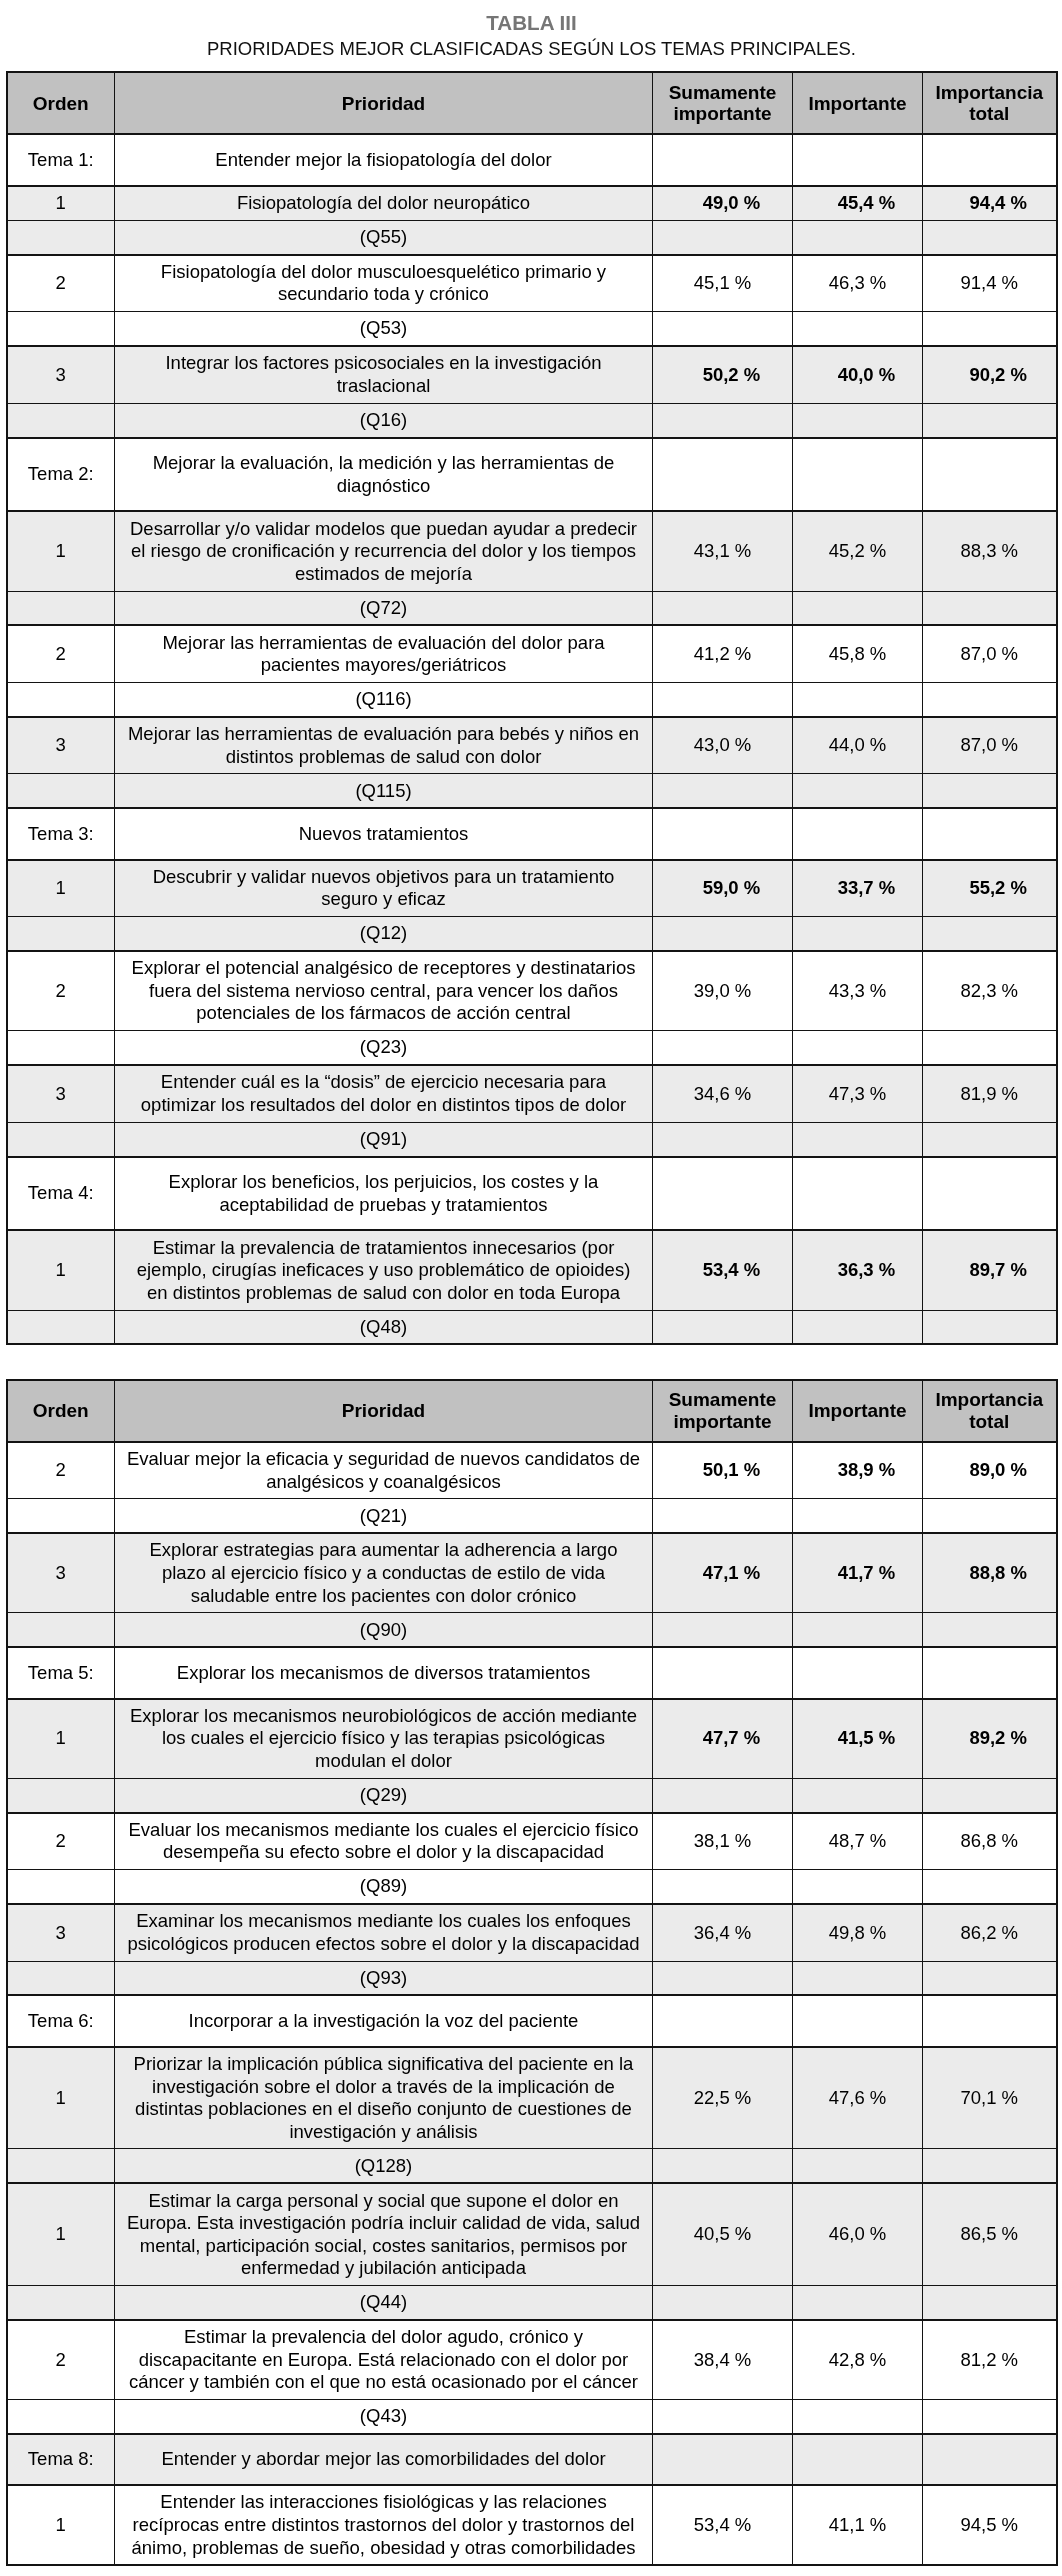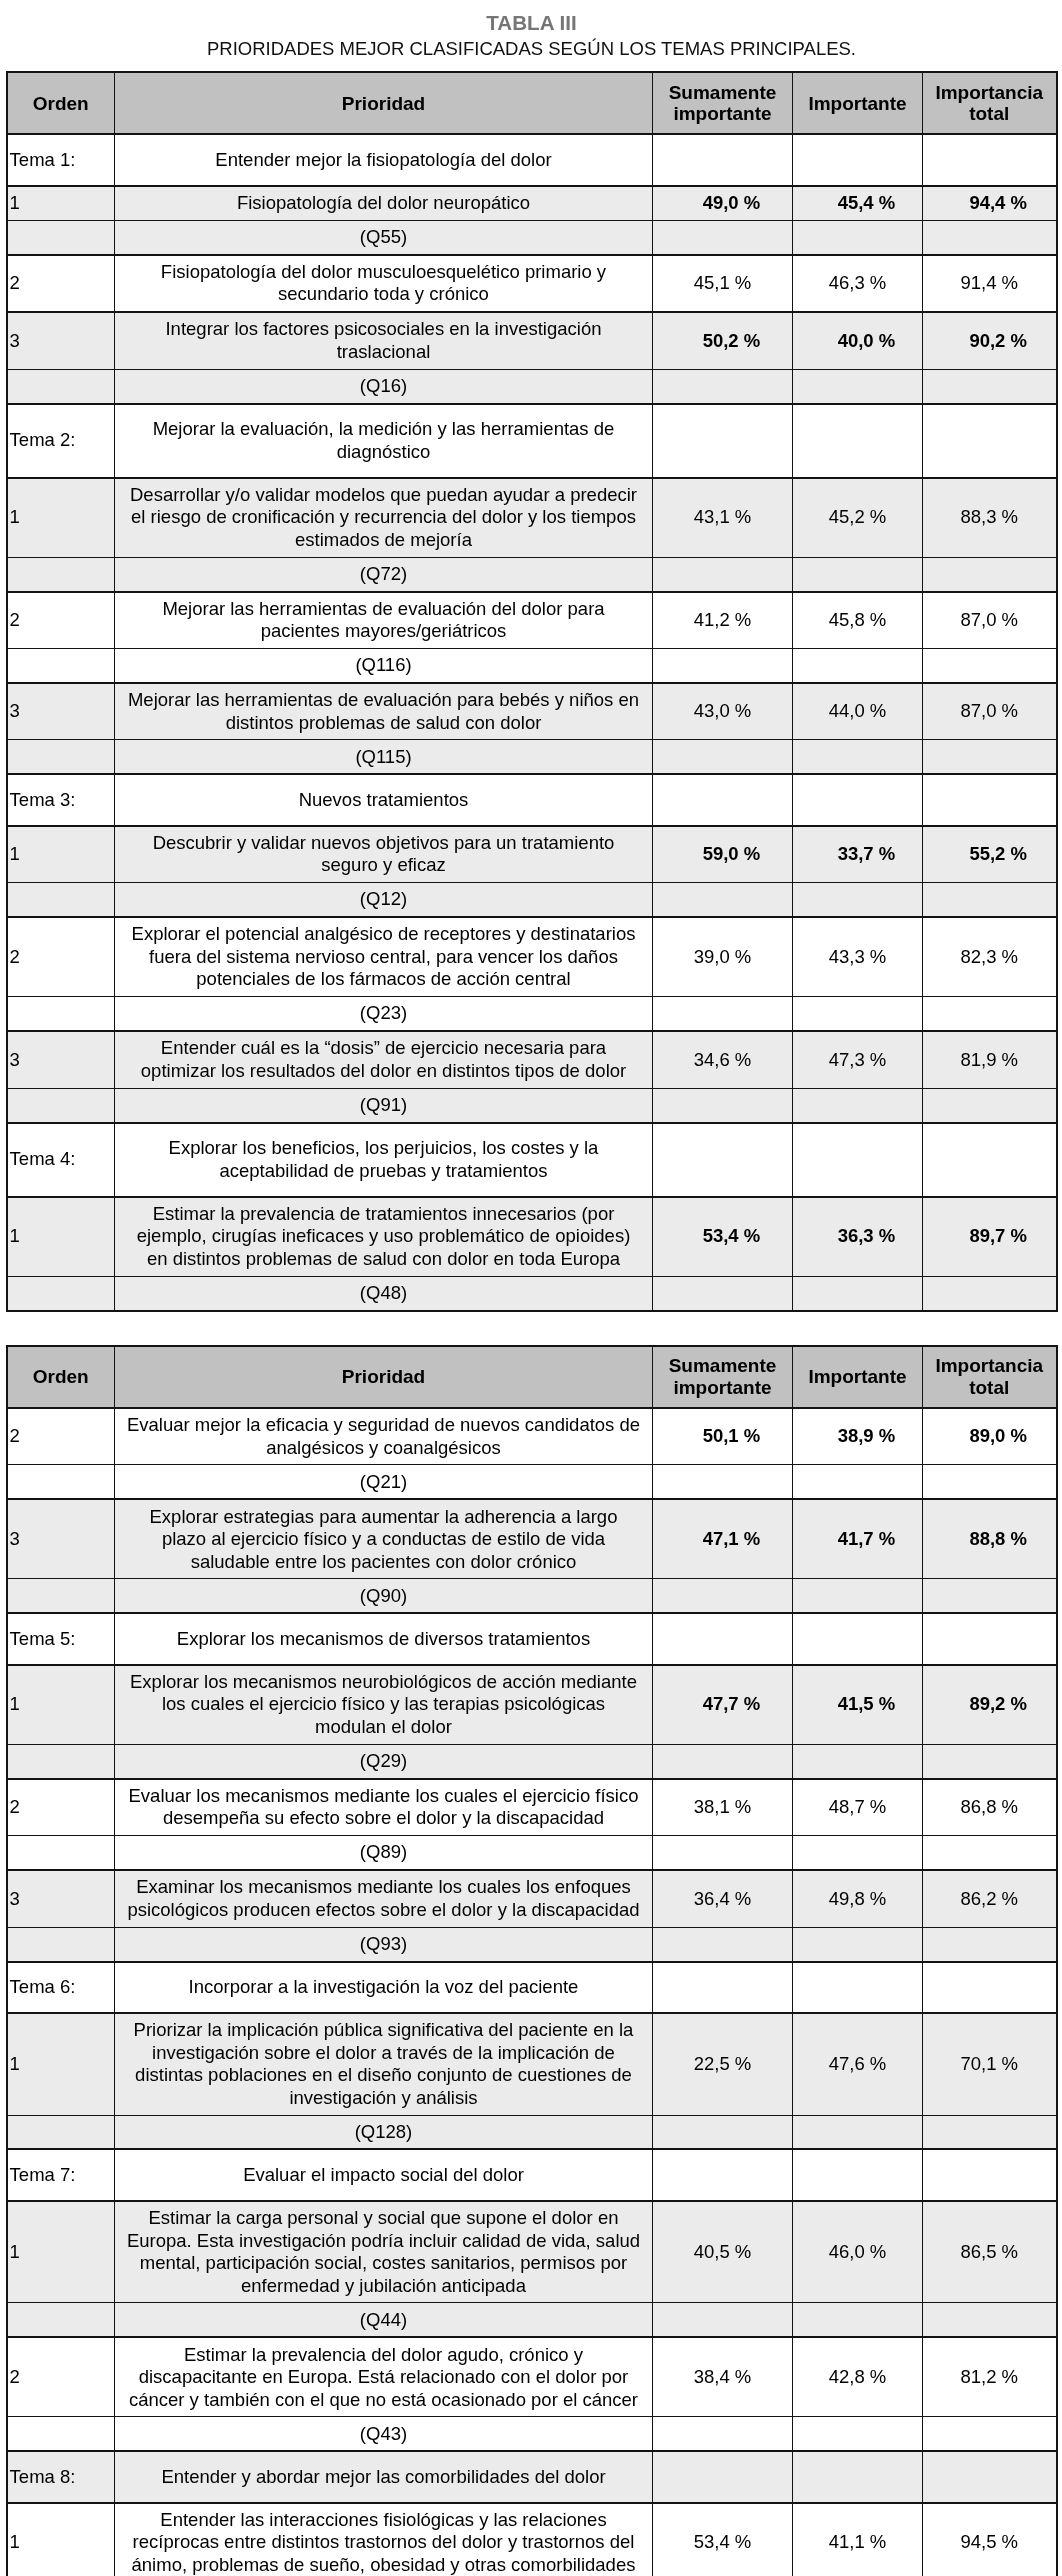--- a/index.html
+++ b/index.html
@@ -7,21 +7,21 @@
   .page { width:1063px; }
   .title { text-align:center; font-weight:bold; color:#767676; font-size:20.6px; padding-top:12.4px; line-height:1.1; }
   .subtitle { text-align:center; font-size:18.5px; color:#111; margin-top:3.1px; margin-bottom:12px; line-height:1.15; }
   table { border-collapse:collapse; table-layout:fixed; width:1050px; margin:12px auto; border:2.6px solid #131313; }
   .tablegap { height:9.3px; }
   th, td { border:1px solid #131313; vertical-align:middle; word-wrap:break-word; }
   thead th { background:#c1c1c1; font-size:19px; font-weight:bold; padding:8.2px 4.1px; line-height:1.15; text-align:center; }
   thead tr th { border-bottom:2.1px solid #131313; }
   td { font-size:18.5px; line-height:1.22; background:#ffffff; }
   td.text { text-align:center; padding:5.2px 11.3px; }
-  td.num { text-align:left; padding:5.2px 2.1px; }
+  td.num { text-align:center; padding:5.2px 2.1px; }
   td.val { text-align:center; padding:5.2px 2.1px; }
   tr.shaded td { background:#ebebeb; }
   tr.thick td { border-top:2.1px solid #131313; }
   tr.tema td { padding-top:13.4px; padding-bottom:13.4px; }
   tr.boldvals td.val { font-weight:bold;padding-left:20px; }
 </style>
 </head>
 <body>
 
 <div class="page">
@@ -66,20 +66,27 @@
           <td class="val"></td>
           <td class="val"></td>
         </tr>
         <tr class="thick">
           <td class="num">2</td>
           <td class="text">Fisiopatología del dolor musculoesquelético primario y secundario toda y crónico</td>
           <td class="val">45,1 %</td>
           <td class="val">46,3 %</td>
           <td class="val">91,4 %</td>
         </tr>
+        <tr>
+          <td class="num"></td>
+          <td class="text">(Q53)</td>
+          <td class="val"></td>
+          <td class="val"></td>
+          <td class="val"></td>
+        </tr>
         <tr class="shaded thick boldvals">
           <td class="num">3</td>
           <td class="text">Integrar los factores psicosociales en la investigación traslacional</td>
           <td class="val">50,2 %</td>
           <td class="val">40,0 %</td>
           <td class="val">90,2 %</td>
         </tr>
         <tr class="shaded">
           <td class="num"></td>
           <td class="text">(Q16)</td>
@@ -318,27 +325,20 @@
           <td class="val">47,6 %</td>
           <td class="val">70,1 %</td>
         </tr>
         <tr class="shaded">
           <td class="num"></td>
           <td class="text">(Q128)</td>
           <td class="val"></td>
           <td class="val"></td>
           <td class="val"></td>
         </tr>
-        <tr class="thick tema">
-          <td class="num">Tema 7:</td>
-          <td class="text">Evaluar el impacto social del dolor</td>
-          <td class="val"></td>
-          <td class="val"></td>
-          <td class="val"></td>
-        </tr>
         <tr class="shaded thick">
           <td class="num">1</td>
           <td class="text">Estimar la carga personal y social que supone el dolor en Europa. Esta investigación podría incluir calidad de vida, salud mental, participación social, costes sanitarios, permisos por enfermedad y jubilación anticipada</td>
           <td class="val">40,5 %</td>
           <td class="val">46,0 %</td>
           <td class="val">86,5 %</td>
         </tr>
         <tr class="shaded">
           <td class="num"></td>
           <td class="text">(Q44)</td>

